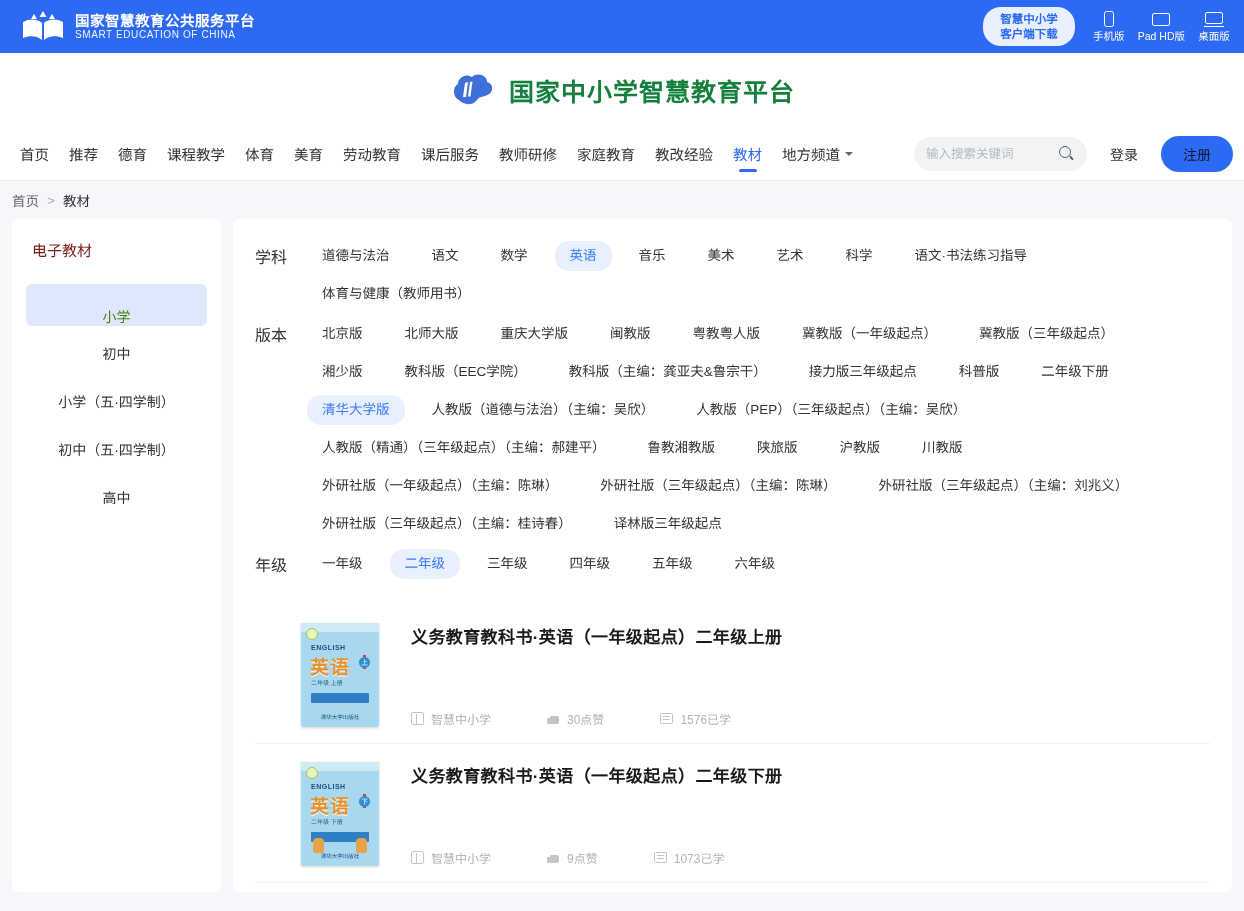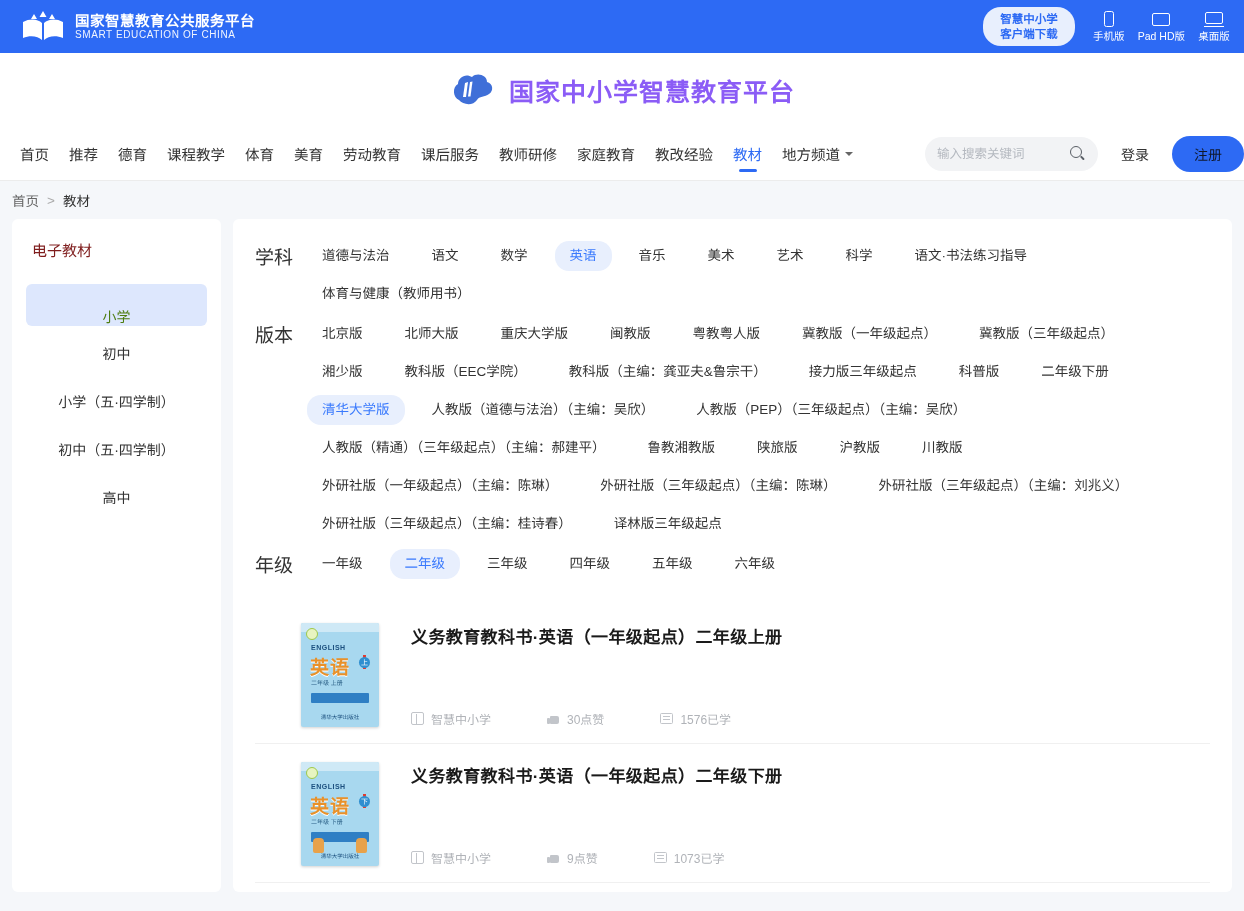--- a/index.html
+++ b/index.html
@@ -45,21 +45,21 @@
     border-top: 1.6px solid #fff; border-radius: 0;
   }
 
   
   .brandrow {
     height: 74px; background: #fff; display: flex;
     align-items: center; justify-content: center; gap: 12px;
   }
   .brand-cloud { width: 48px; height: 40px; position: relative; }
   .brand-title {
-    font-size: 25px; font-weight: bold; color: #8b5cf6; letter-spacing: 1px;
+    font-size: 25px; font-weight: bold; color: #15803d; letter-spacing: 1px;
     font-family: "DejaVu Serif", "Liberation Serif", serif;
   }
 
   
   .navbar {
     height: 54px; background: #fff; border-bottom: 1px solid #ececec;
     display: flex; align-items: center; padding: 0 8px 0 10px; position: relative;
   }
   .nav-items { display: flex; align-items: center; height: 54px; }
   .nav-item {
@@ -71,21 +71,21 @@
   .nav-item.active::after {
     content: ""; position: absolute; left: 50%; transform: translateX(-50%);
     bottom: 9px; width: 18px; height: 3px; background: #2d6af4; border-radius: 2px;
   }
   .nav-caret {
     display: inline-block; width: 0; height: 0; margin-left: 5px;
     border-left: 4px solid transparent; border-right: 4px solid transparent;
     border-top: 4.5px solid #666;
   }
   .nav-right {
-    position: absolute; right: 0; display: flex; align-items: center; gap: 10px;
+    position: absolute; right: 11px; display: flex; align-items: center; gap: 10px;
   }
   .searchbox {
     width: 173px; height: 34px; background: #f2f3f5; border-radius: 17px;
     display: flex; align-items: center; padding: 0 12px; gap: 6px;
   }
   .searchbox input {
     flex: 1; border: none; outline: none; background: transparent;
     font-size: 12.5px; color: #333; font-family: inherit; width: 100%;
   }
   .searchbox input::placeholder { color: #b4b8bf; }
@@ -132,21 +132,21 @@
   .sb-item.active { background: #dde7fd; color: #4d7c0f; align-items: flex-end; }
 
   .content {
     flex: 1; background: #fff; border-radius: 6px; padding: 18px 22px 0 22px;
     min-height: 673px; overflow: hidden;
   }
 
   
   .frow { display: flex; align-items: flex-start; margin-bottom: 2px; }
   .frow-label {
-    font-size: 19px; color: #333; width: 46px; flex: none;
+    font-size: 16px; color: #333; width: 46px; flex: none;
     padding-top: 10px; line-height: 22px;
   }
   .fchips { display: flex; flex-wrap: wrap; flex: 1; }
   .chip {
     font-size: 13.5px; color: #333; padding: 6px 15px; margin: 4px 6px;
     border-radius: 14px; cursor: pointer; white-space: nowrap; line-height: 18px;
   }
   .chip.active { background: #e8effd; color: #3a7afd; }
 
   

